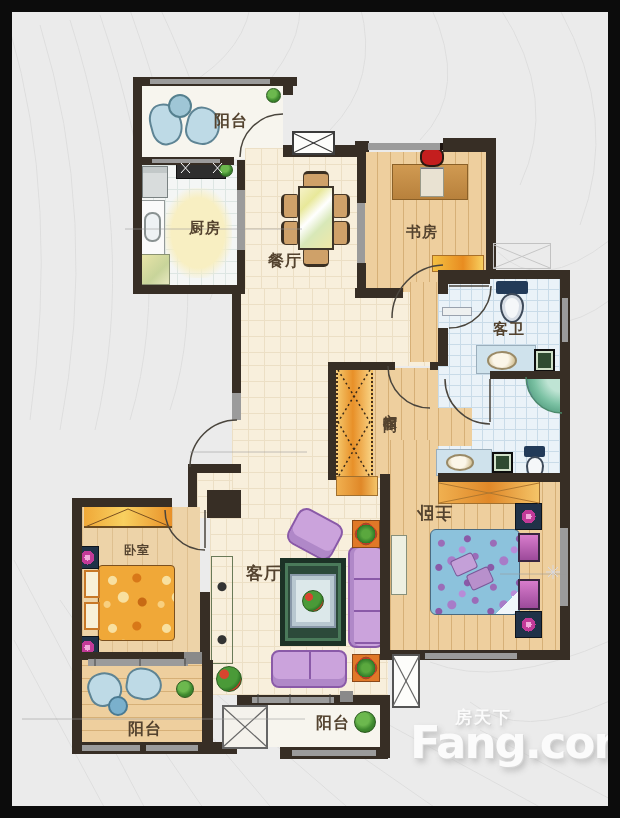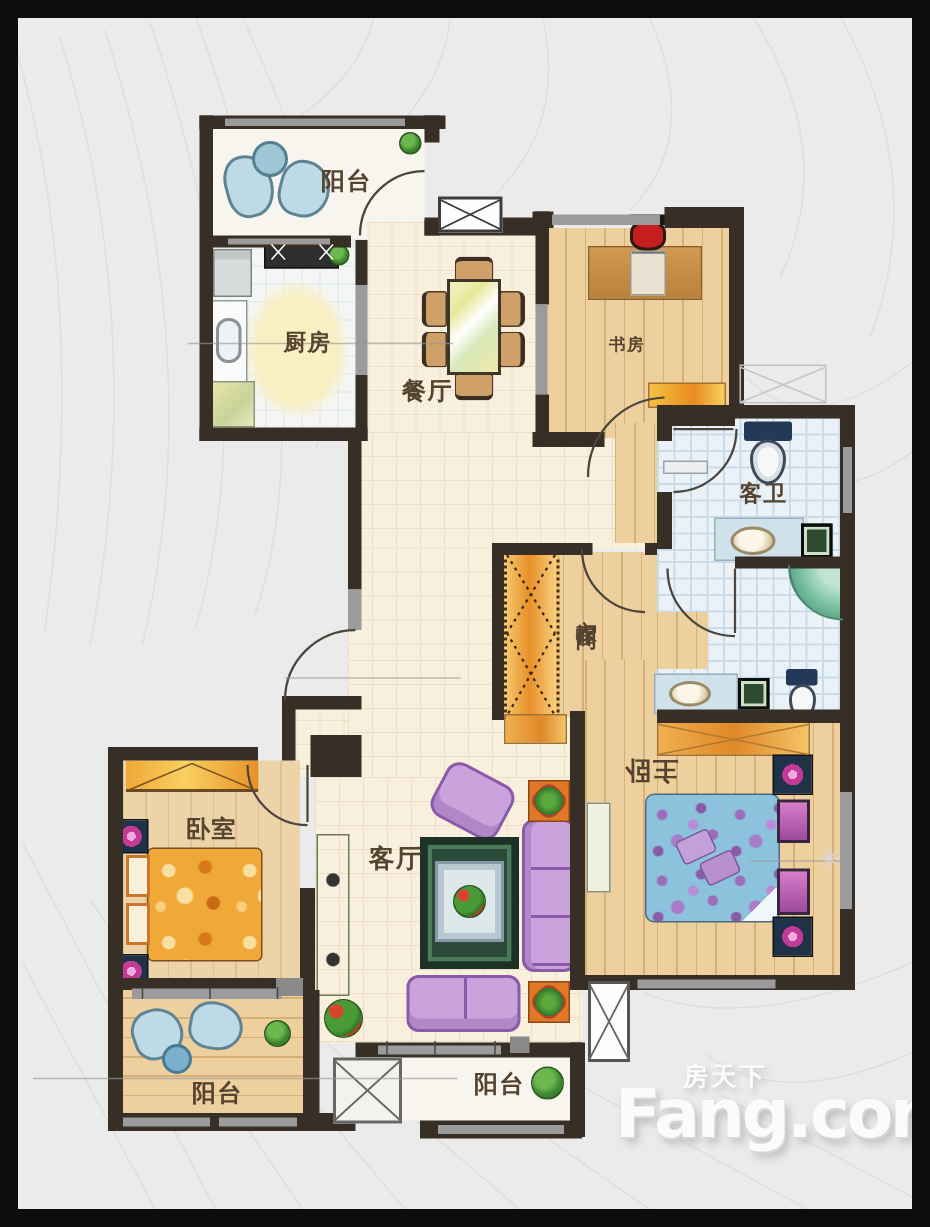--- a/index.html
+++ b/index.html
@@ -302,25 +302,25 @@
       <path d="M546,572 L560,572"></path>
           <path d="M553,565 L553,579"></path>
       <path d="M548,567 L558,577"></path>
           <path d="M558,567 L548,577"></path>
     </g>
   </svg>
 
   <span class="lbl" style="left:202px;top:100px;font-size:16px;">阳台</span>
   <span class="lbl" style="left:177px;top:208px;">厨房</span>
   <span class="lbl" style="left:256px;top:240px;font-size:16px;">餐厅</span>
-  <span class="lbl" style="left:394px;top:212px;font-size:11px;">书房</span>
+  <span class="lbl" style="left:394px;top:212px;font-size:15px;">书房</span>
   <span class="lbl" style="left:481px;top:309px;">客卫</span>
   <span class="lbl lbl-v" style="left:370px;top:390px;height:66px;font-size:14px;">衣帽间</span>
   <span class="lbl" style="left:404px;top:491px;font-size:17px;transform:rotate(180deg);">主卧</span>
-  <span class="lbl" style="left:112px;top:532px;font-size:16px;">卧室</span>
+  <span class="lbl" style="left:112px;top:532px;font-size:12px;">卧室</span>
   <span class="lbl" style="left:234px;top:552px;font-size:17px;">客厅</span>
   <span class="lbl" style="left:116px;top:708px;font-size:16px;">阳台</span>
   <span class="lbl" style="left:304px;top:702px;font-size:16px;">阳台</span>
 
   <div class="abs" style="left:398px;top:692px;width:200px;height:80px;">
     <div class="watermark wm-cn" style="left:45px;top:2px;">房天下</div>
     <div class="watermark wm-en" style="left:0px;top:12px;">Fang.com</div>
   </div>
 
  </div>

